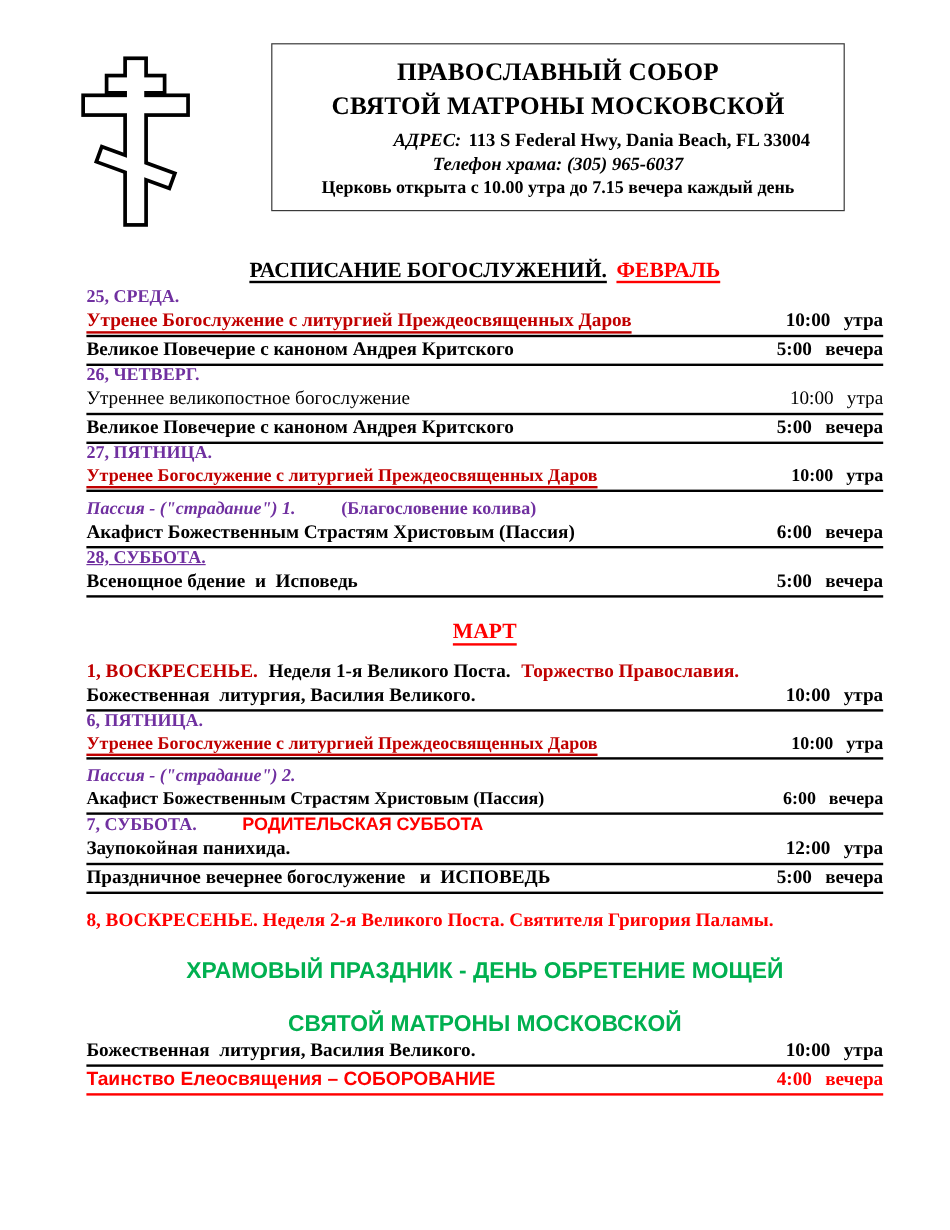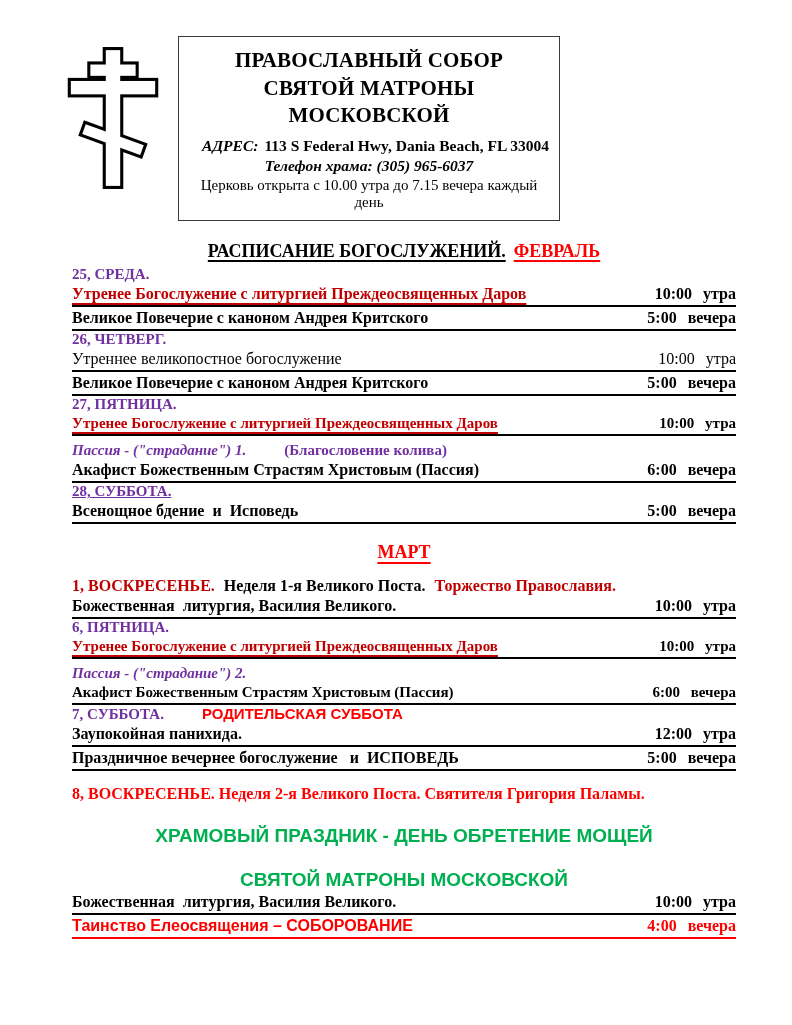--- a/index.html
+++ b/index.html
@@ -8,28 +8,28 @@
     font-family:"Liberation Serif", serif;
     color:#000;
     -webkit-font-smoothing:antialiased;
   }
   .page{box-sizing:border-box;width:792px;min-height:1025px;padding:36px 56px 40px 72px;}
 
   
   .masthead{display:flex;align-items:flex-start;}
   .cross-wrap{width:112px;flex:0 0 112px;padding-top:10px;margin-left:-6px;}
   .infobox{
-    width:382px;box-sizing:border-box;
-    border:1.5px solid #3a3a3a;padding:10px 10px 9px;text-align:center;
+    margin-left:48px;width:478px;box-sizing:border-box;
+    border:1.5px solid #3a3a3a;padding:10px 28px 9px;text-align:center;
   }
   .church-name{font-size:21px;font-weight:700;line-height:1.32;letter-spacing:.2px;}
   .addr-line{margin-top:7px;font-size:15.5px;font-weight:700;text-align:right;}
   .addr-label{font-style:italic;margin-right:6px;}
   .phone-line{font-size:15.5px;font-weight:700;font-style:italic;margin-top:2px;}
-  .hours-line{font-size:15px;font-weight:400;margin-top:2px;}
+  .hours-line{font-size:15px;font-weight:700;margin-top:2px;}
 
   
   .sched-title{margin:20px 0 0;text-align:center;font-size:18px;font-weight:700;}
   .st-black{color:#000;text-decoration:underline;text-decoration-thickness:2px;text-underline-offset:3px;}
   .st-red{color:#FF0000;text-decoration:underline;text-decoration-thickness:2px;text-underline-offset:3px;margin-left:8px;}
 
   
   #rows{margin-top:4px;}
   .row{font-weight:700;}
   .row-day{font-size:15px;}

